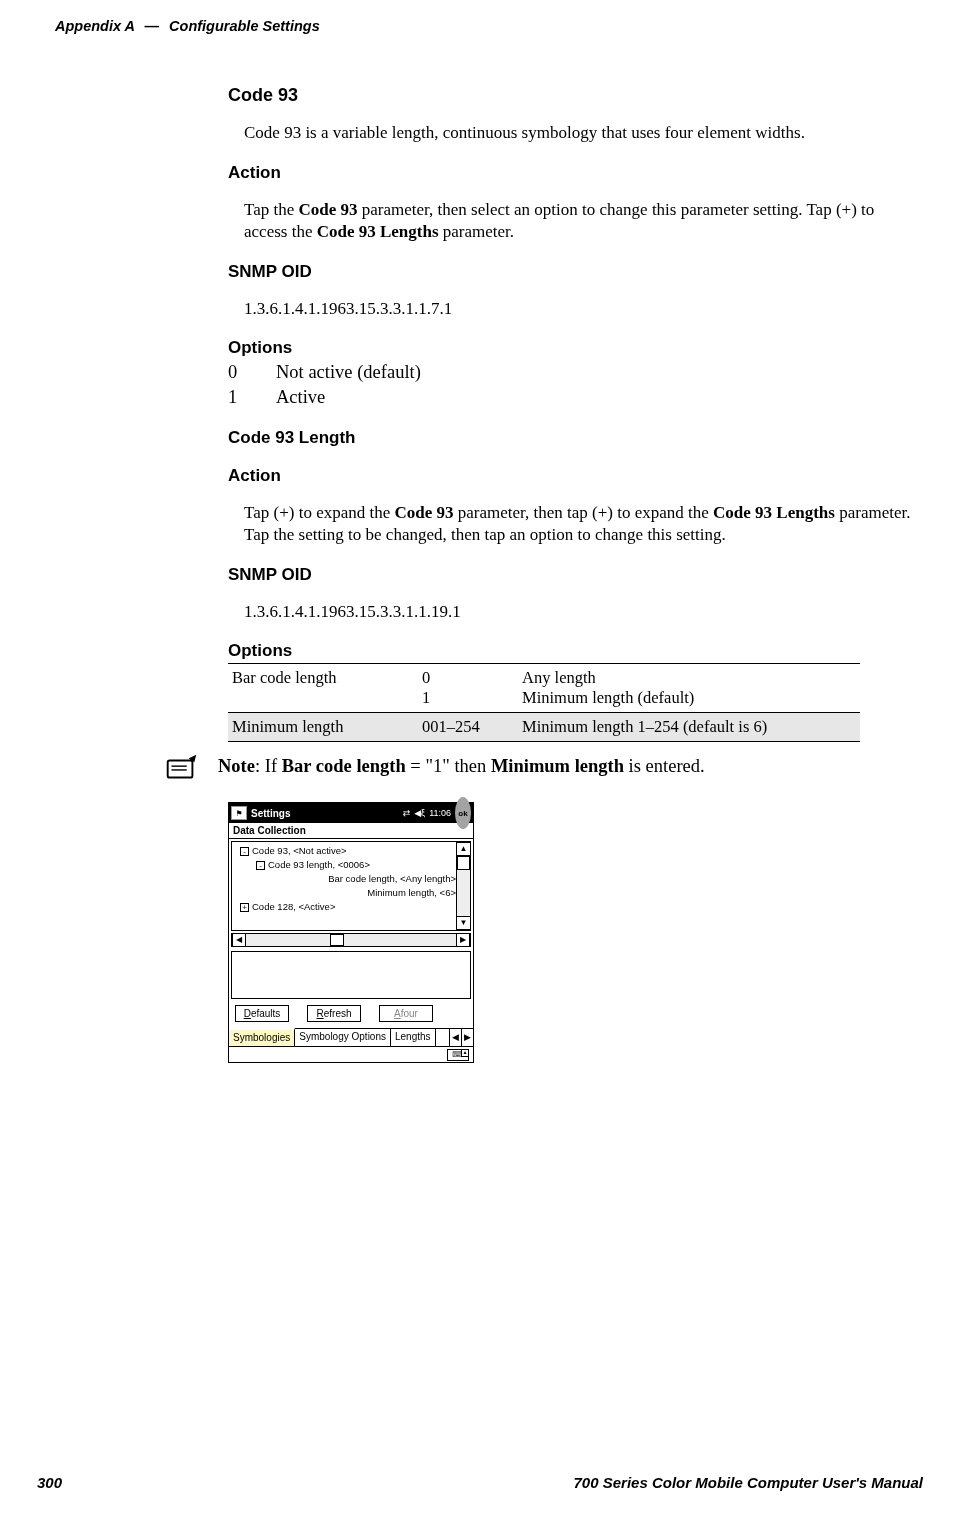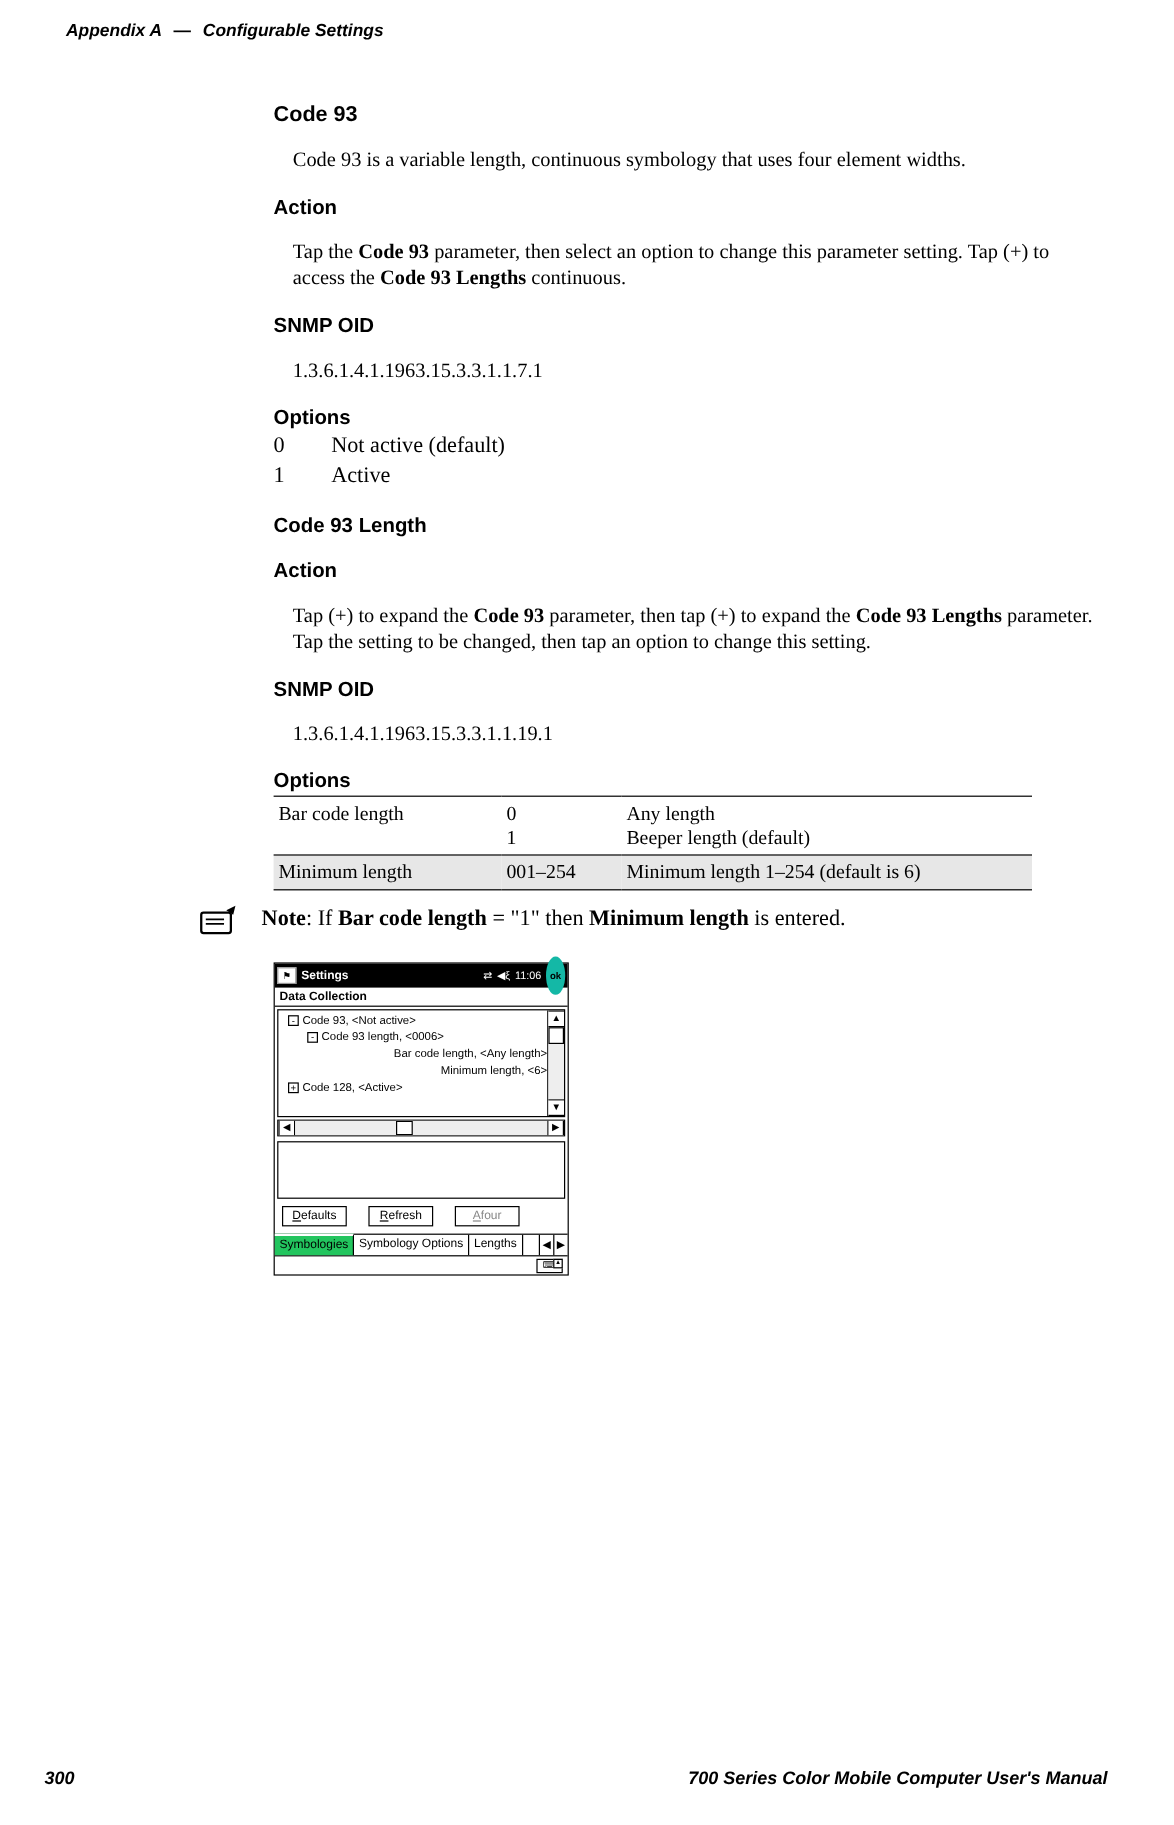--- a/index.html
+++ b/index.html
@@ -72,21 +72,21 @@
   .note-icon {
     width: 38px; height: 30px; flex: none; margin-right: 18px; margin-left: -66px;
   }
   .note-text { font-size: 18.5px; line-height: 1.33; margin: 0; }
   
   .shot-wrap { margin-top: 18px; width: 246px; border: 1px solid #000; background: #fff; font-family: Tahoma, Arial, sans-serif; font-size: 10px; }
   .shot-titlebar { background: #000; color: #fff; display: flex; align-items: center; height: 20px; padding: 0 2px; }
   .tb-flag { width: 16px; height: 14px; background: #fff; border: 1px solid #999; margin-right: 4px; display:flex; align-items:center; justify-content:center; font-size:8px; color:#000;}
   .tb-title { font-weight: bold; flex: 1; }
   .tb-icons { display: flex; gap: 4px; align-items:center; }
-  .tb-ok { width: 16px; height: 32px; background: #14b8a6; border-radius: 50%; color: #000; font-size: 8px; font-weight: bold; display: flex; align-items: center; justify-content: center; }
+  .tb-ok { width: 16px; height: 32px; background: #a3a3a3; border-radius: 50%; color: #000; font-size: 8px; font-weight: bold; display: flex; align-items: center; justify-content: center; }
   .tb-sig, .tb-speaker, .tb-time { font-size: 9px; }
   .shot-subtitle { font-weight: bold; padding: 2px 4px; border-bottom: 1px solid #000; font-size:10px;}
   .tree-area { position: relative; height: 90px; border: 1px solid #000; margin: 2px; display:flex; }
   .tree-list { flex:1; padding: 2px 0 2px 2px; font-size: 9.5px; line-height: 14px; overflow:hidden;}
   .tree-row { white-space: nowrap; }
   .ind1 { padding-left: 6px; } .ind2 { padding-left: 22px; } .ind3 { padding-left: 44px; text-align: right; }
   .box { display:inline-block; width:9px; height:9px; border:1px solid #000; text-align:center; line-height:8px; font-size:8px; margin-right:3px; vertical-align:middle;}
   .vscroll { width: 14px; border-left: 1px solid #000; display:flex; flex-direction:column; }
   .vscroll .arrow { height: 14px; border-bottom:1px solid #000; border-top:1px solid #000; background:#fff; font-size:8px; text-align:center; line-height:12px;}
   .vscroll .track { flex:1; background:#eee; position:relative;}
@@ -95,21 +95,21 @@
   .hscroll .arrow { width:14px; text-align:center; font-size:8px; line-height:12px; border-left:1px solid #000; border-right:1px solid #000; background:#fff;}
   .hscroll .track { flex:1; background:#eee; position:relative;}
   .hscroll .thumb { position:absolute; left:40%; top:0; bottom:0; width:14px; background:#fff; border:1px solid #000;}
   .edit-area { height: 48px; border:1px solid #000; margin: 4px 2px 4px 2px; }
   .button-row { display:flex; gap: 18px; padding: 2px 6px 6px 6px; }
   .wbtn { border:1px solid #000; padding: 2px 6px; font-size:10px; background:#fff; text-align:center; min-width:54px;}
   .wbtn.disabled { color:#888; }
   .u { text-decoration: underline; }
   .tab-row { display:flex; border-top:1px solid #000; font-size:10px; align-items:stretch; height:18px;}
   .tab { border-right:1px solid #000; padding: 2px 4px; }
-  .tab.active { font-weight: normal; background:#22c55e; border-top:2px solid #fff; margin-top:-1px;}
+  .tab.active { font-weight: normal; background:#fef9c3; border-top:2px solid #fff; margin-top:-1px;}
   .tab-arrows { margin-left:auto; display:flex; }
   .tab-arrow { width:12px; border-left:1px solid #000; text-align:center; font-size:9px; line-height:16px;}
   .sip-row { display:flex; justify-content:flex-end; border-top:1px solid #000; height:16px; align-items:center; padding-right:4px;}
   .sip-btn { width:22px; height:12px; border:1px solid #000; font-size:8px; text-align:center; line-height:10px; position:relative;}
   .sip-btn::after { content:"▴"; font-size:6px; position:absolute; right:-1px; top:-1px; background:#fff; border:1px solid #000; width:6px; height:6px; line-height:5px;}
   .footer {
     position: absolute;
     bottom: 30px;
     left: 37px;
     right: 55px;
@@ -130,21 +130,21 @@
   <span>Configurable Settings</span>
 </div>
 
 <div class="content-wrap">
 
   <p class="h3">Code 93</p>
   <p class="body-text">Code 93 is a variable length, continuous symbology that uses four element widths.</p>
 
   <p class="h4">Action</p>
   <p class="body-text">
-    <span>Tap the </span><span class="bold-inline">Code 93</span><span> parameter, then select an option to change this parameter setting. Tap (+) to access the </span><span class="bold-inline">Code 93 Lengths</span><span> continuous.</span>
+    <span>Tap the </span><span class="bold-inline">Code 93</span><span> parameter, then select an option to change this parameter setting. Tap (+) to access the </span><span class="bold-inline">Code 93 Lengths</span><span> parameter.</span>
   </p>
 
   <p class="h4">SNMP OID</p>
   <p class="body-text">1.3.6.1.4.1.1963.15.3.3.1.1.7.1</p>
 
   <p class="h4">Options</p>
   <div>
     <p class="opt-row">
         <span class="opt-key">0</span>
         <span class="opt-val">Not active (default)</span>
@@ -169,21 +169,21 @@
   <table class="options-table">
     <tbody>
         <tr class="odd">
       <td class="opt-col1">Bar code length</td>
       <td class="opt-col2">
         <div>0</div>
         <div>1</div>
       </td>
       <td class="opt-col3">
         <div>Any length</div>
-        <div>Beeper length (default)</div>
+        <div>Minimum length (default)</div>
       </td>
     </tr>
     <tr class="even">
       <td class="opt-col1">Minimum length</td>
       <td class="opt-col2">001–254</td>
       <td class="opt-col3">Minimum length 1–254 (default is 6)</td>
     </tr>
   </tbody>
     </table>
 

